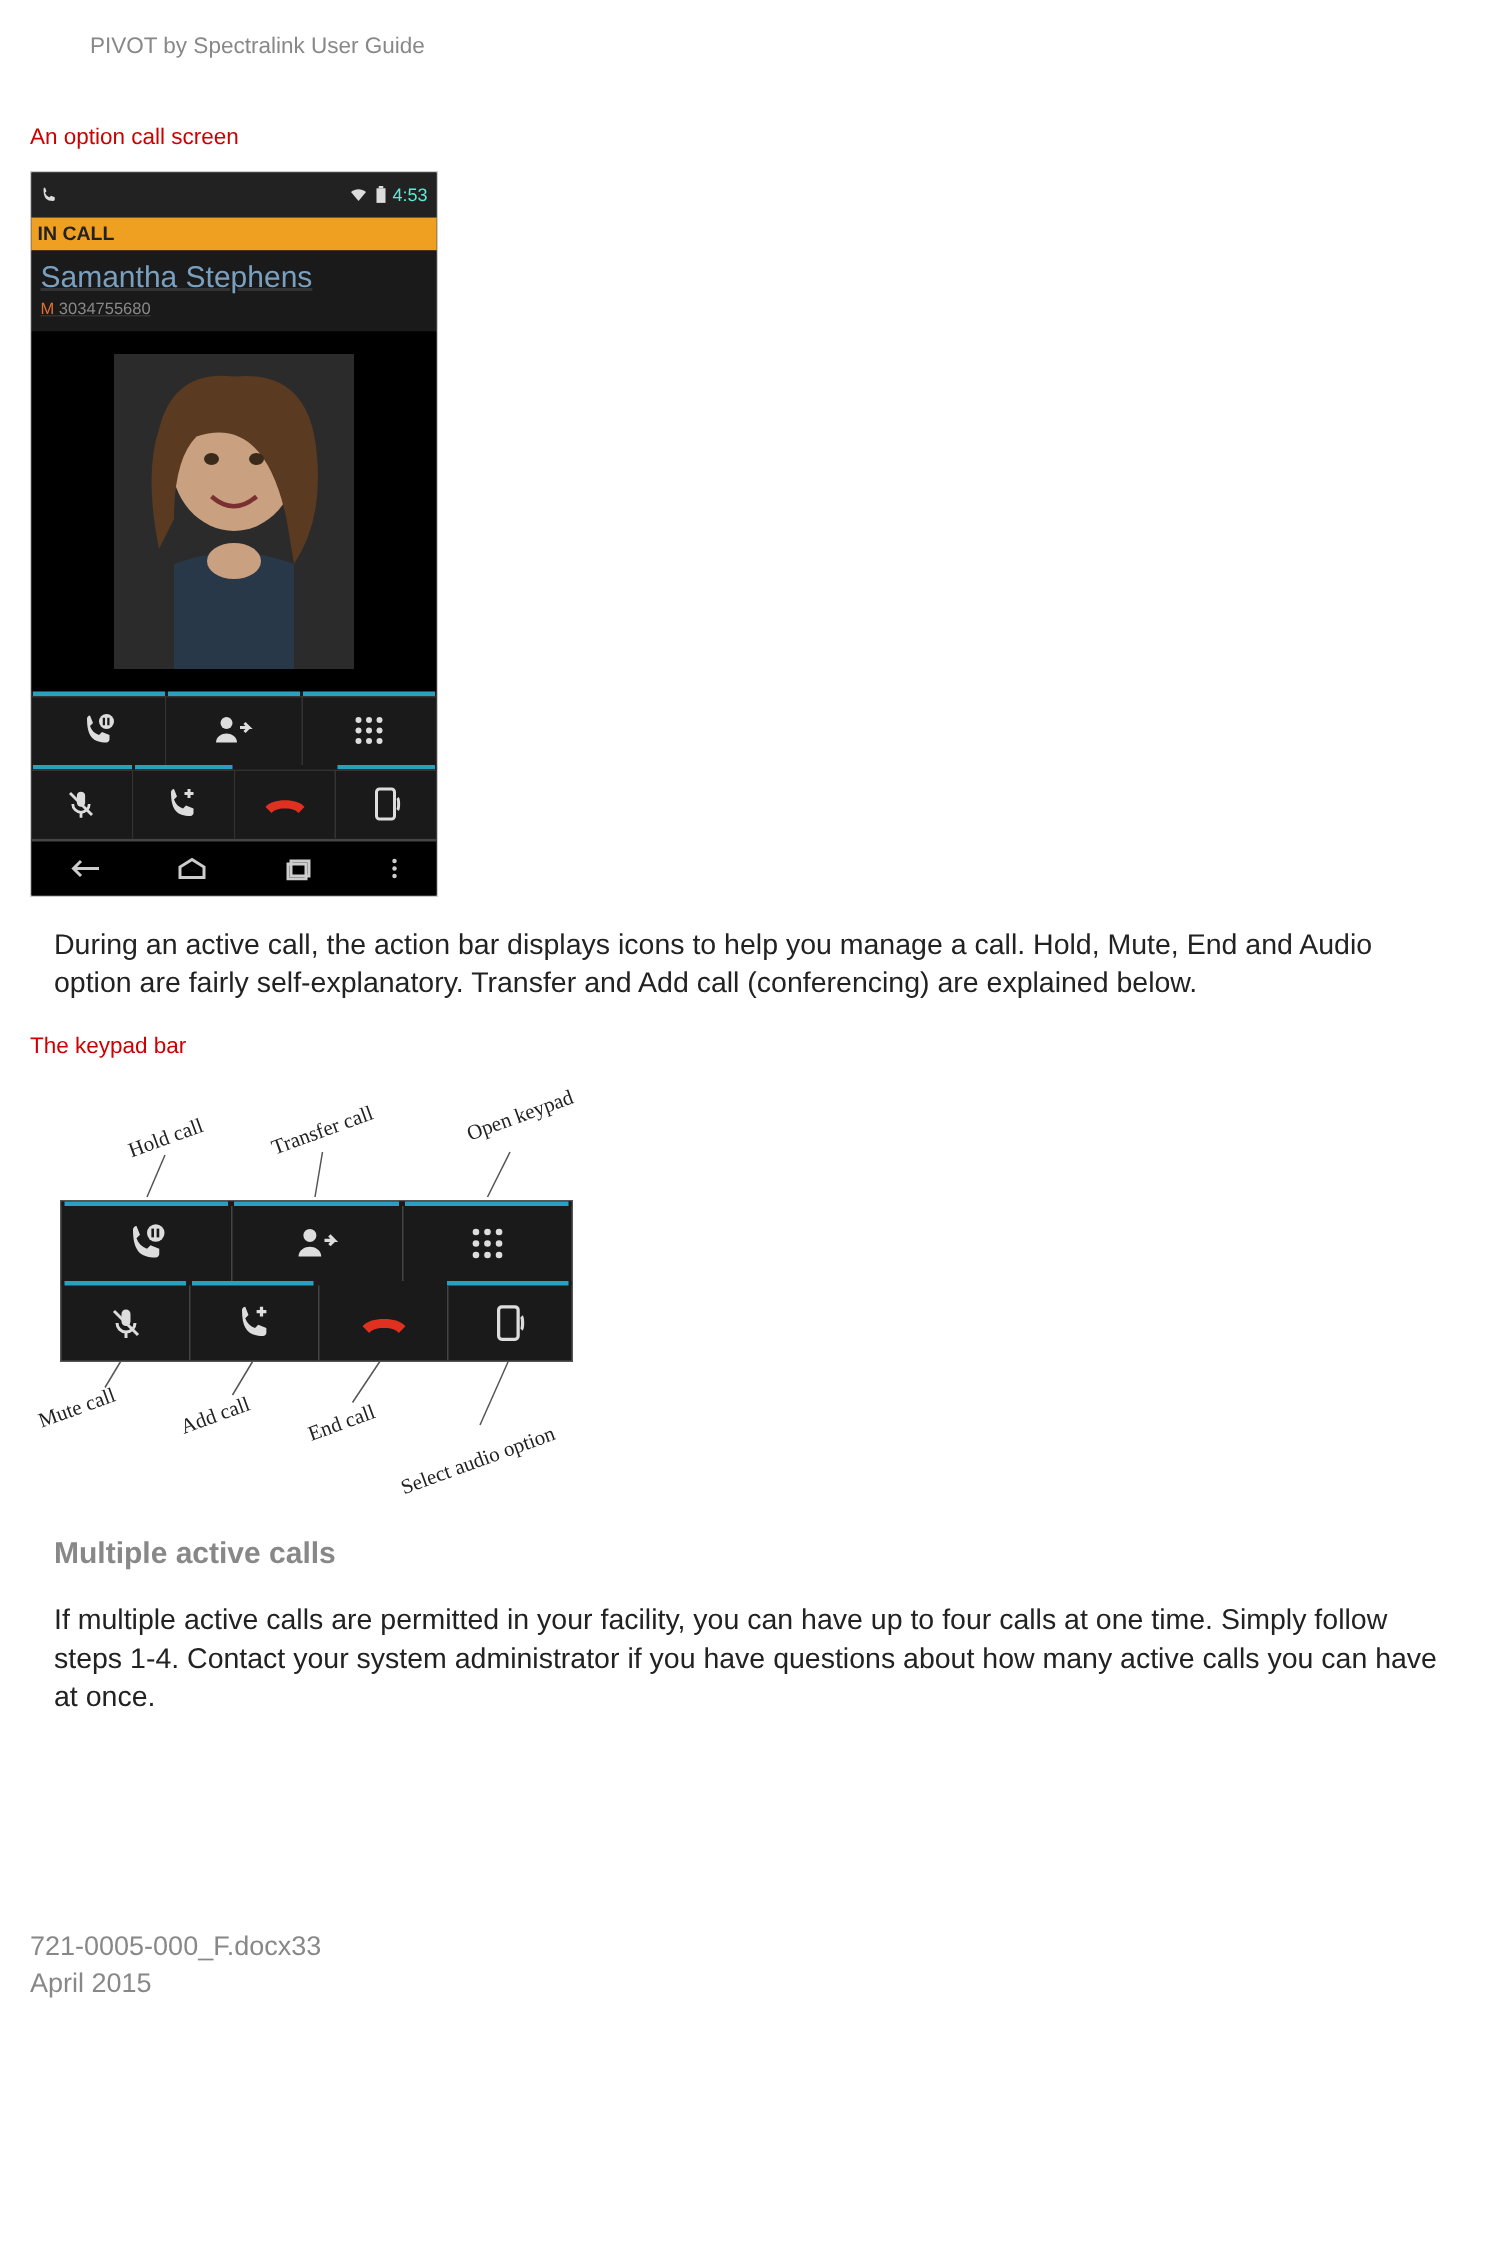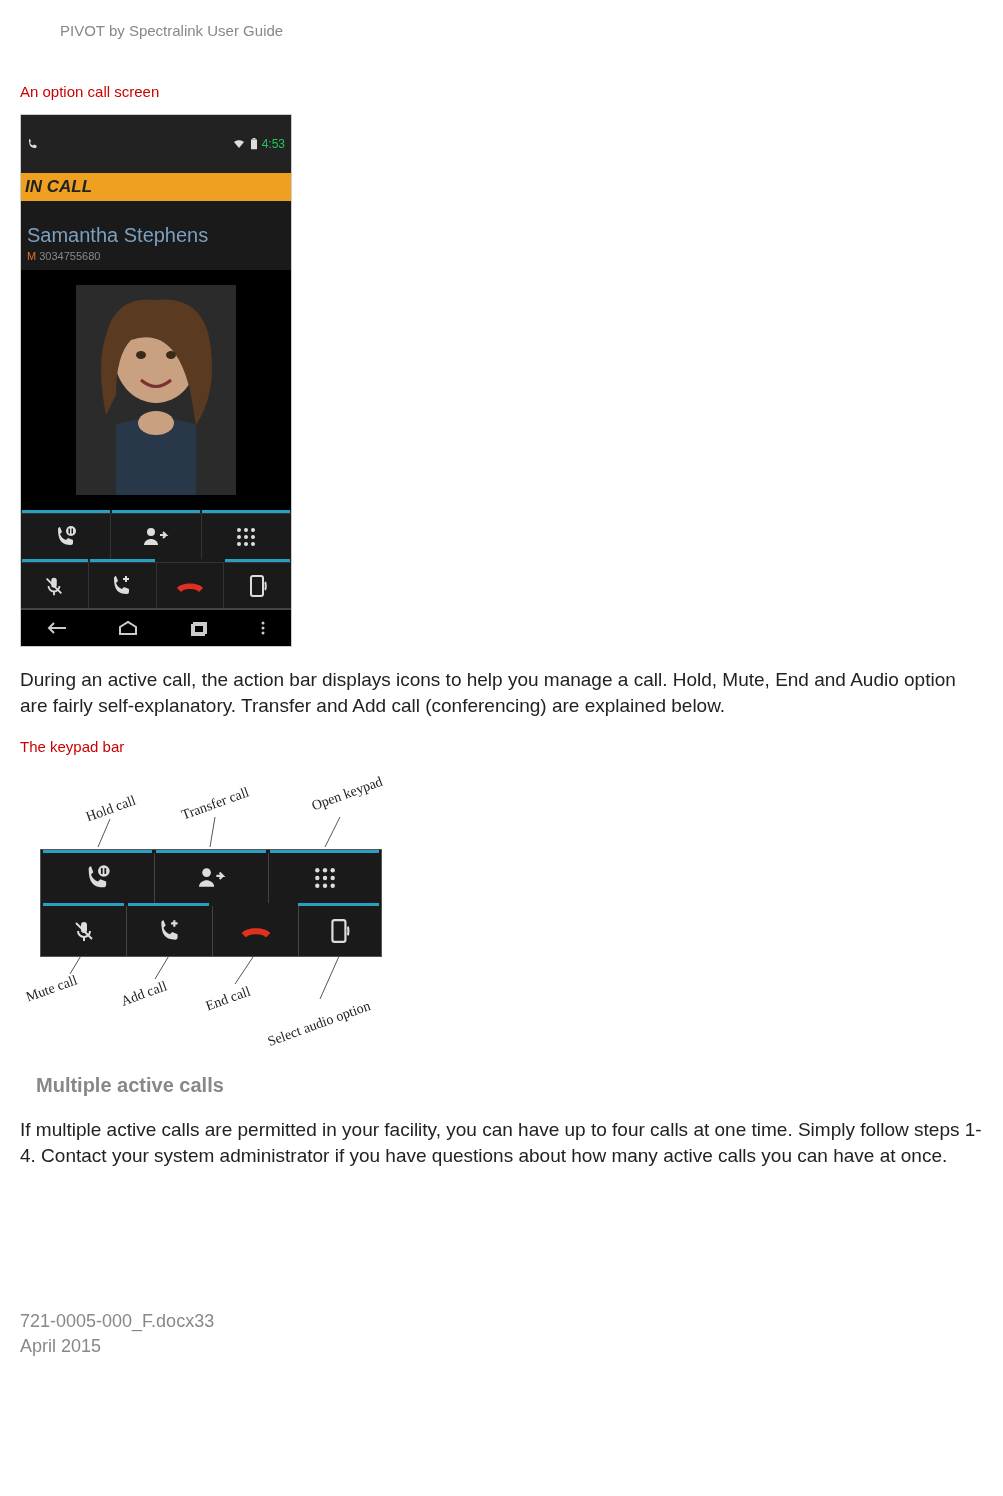--- a/index.html
+++ b/index.html
@@ -23,41 +23,41 @@
     margin: 16px 0 12px 0;
   }
   .phone-screenshot {
     width: 270px;
     border: 1px solid #ccc;
     background: #000;
     margin-bottom: 20px;
   }
   .status-bar {
     background: #222;
-    color: #22c55e;
+    color: #5eead4;
     display: flex;
     justify-content: space-between;
     align-items: center;
-    padding: 20px 6px;
+    padding: 6px 6px;
     font-size: 12px;
     height: 18px;
   }
   .status-left { display:flex; gap:4px; align-items:center;}
   .status-right { display:flex; gap:4px; align-items:center;}
   .in-call-banner {
     background: #f0a020;
     color: #222;
     font-weight: bold;
-    font-size: 17px;
+    font-size: 13px;
     padding: 2px 4px;
-    font-style: italic;
   }
   .caller-bar {
     background: #1a1a1a;
-    padding: 20px 6px 6px 6px;
+    padding: 4px 6px 6px 6px;
+    text-decoration: underline;
   }
   .caller-name {
     color: #7aa0c0;
     font-size: 20px;
     font-weight: 500;
   }
   .caller-number {
     font-size: 11px;
   }
   .caller-number .m { color: #e07030; }
@@ -94,21 +94,21 @@
     display:flex;
     align-items:center;
     justify-content:space-around;
     color:#ccc;
     border-top:2px solid #444;
   }
   .body-text {
     font-size: 19px;
     color:#222;
     line-height:1.35;
-    margin: 18px 0;
+    margin: 18px 16px;
   }
   .action-diagram {
     position:relative;
     width: 380px;
     height: 280px;
     margin-bottom:20px;
   }
   .action-bar-big {
     position:absolute;
     left:20px;

